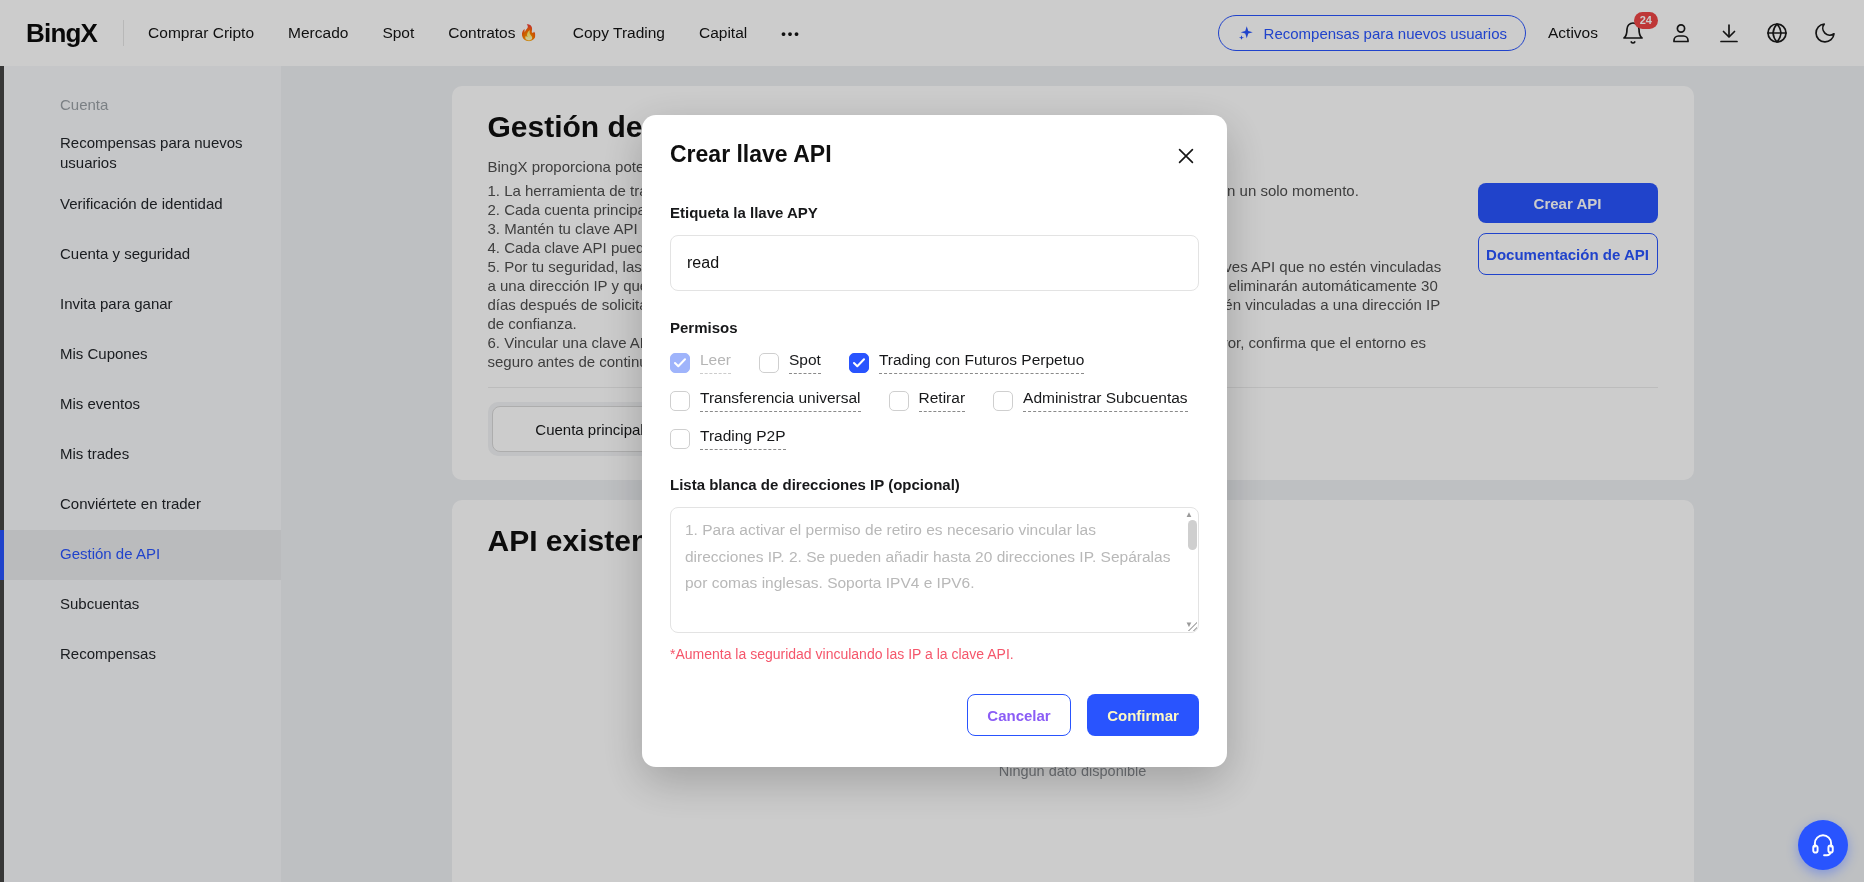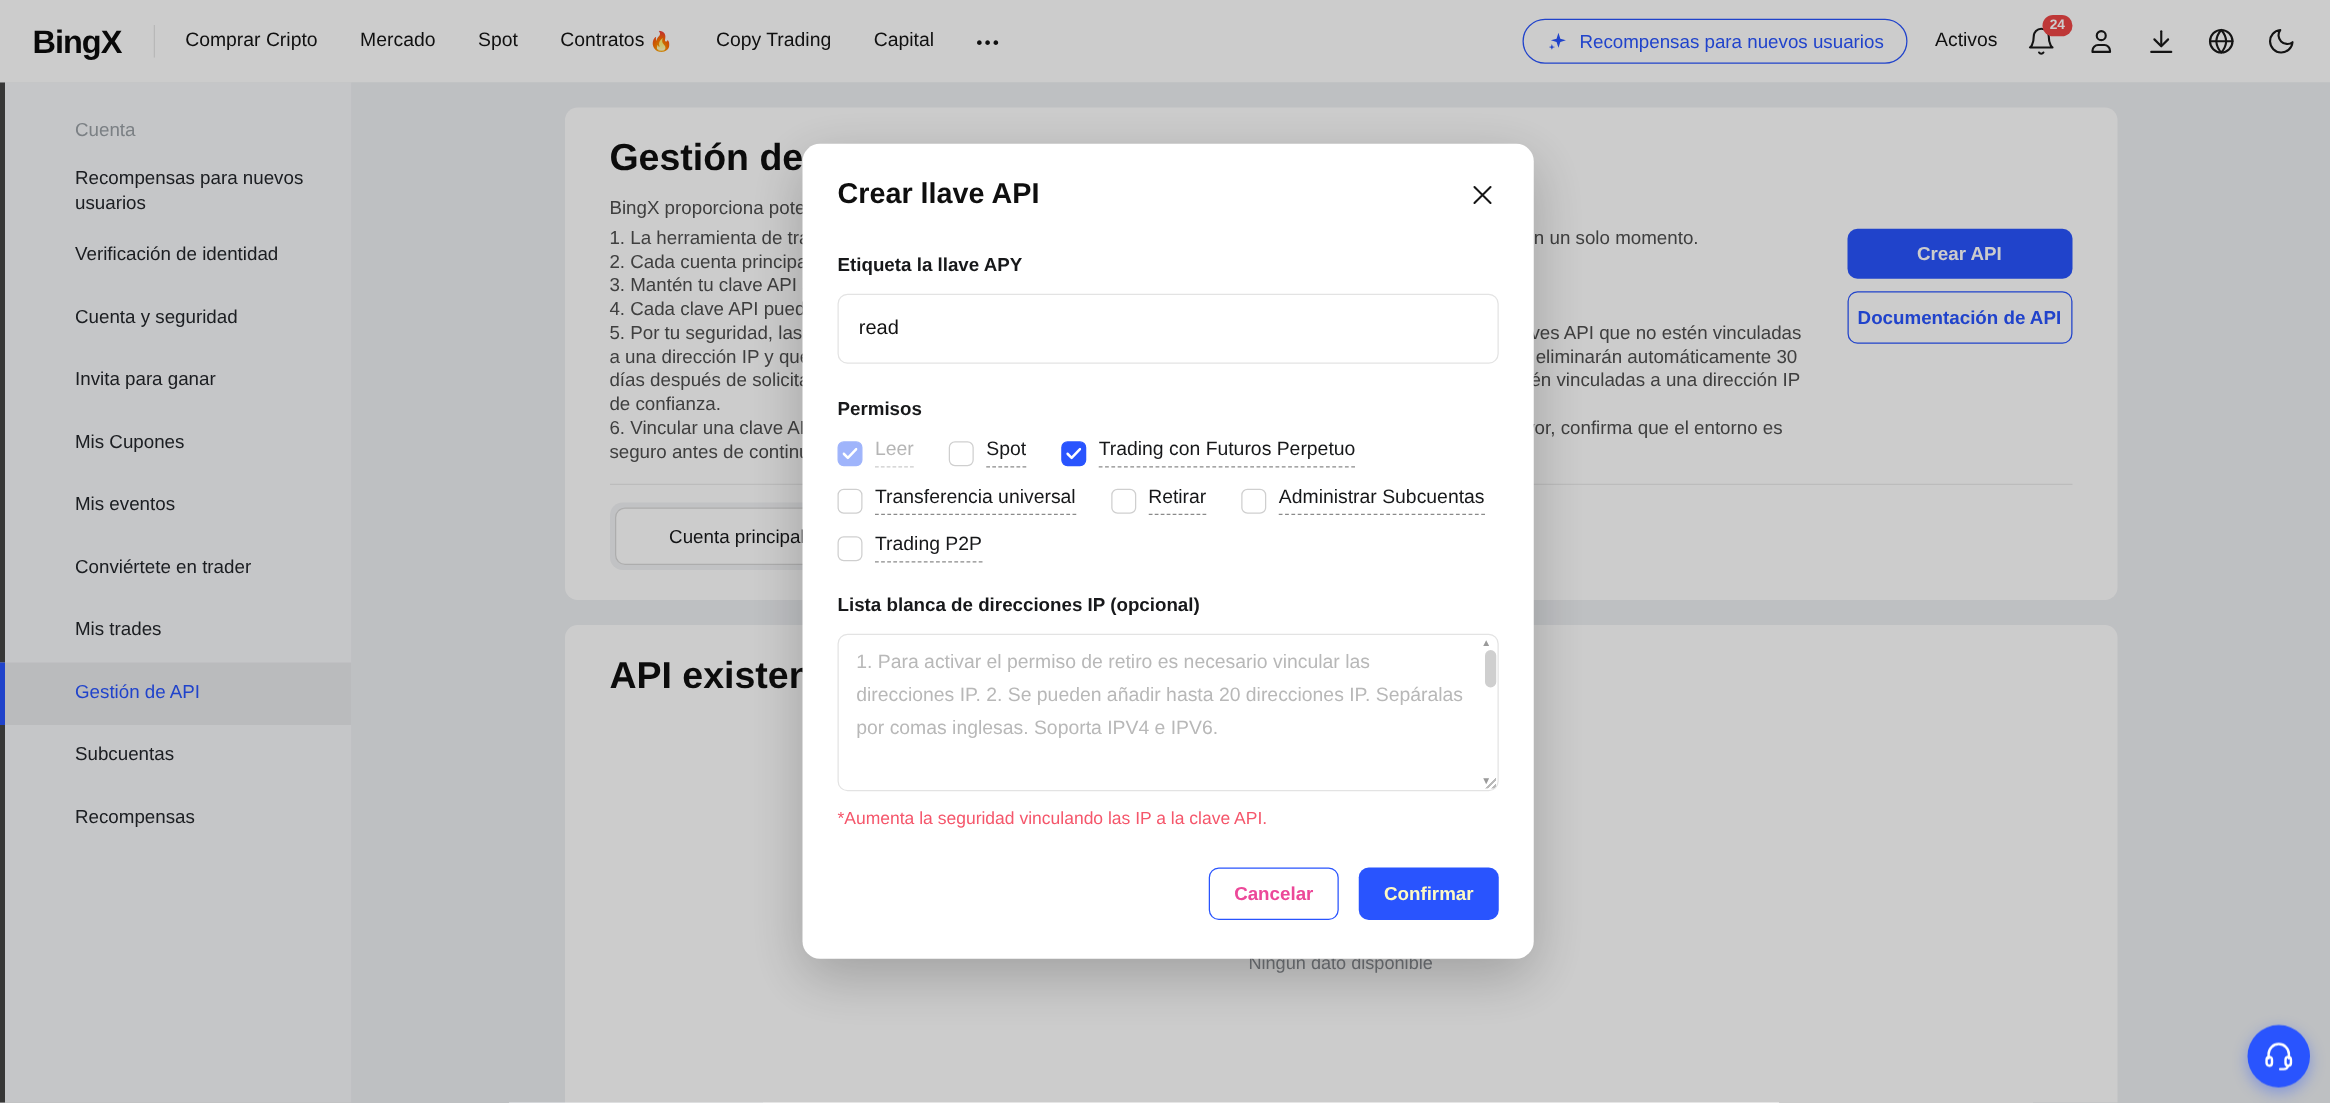--- a/index.html
+++ b/index.html
@@ -65,21 +65,21 @@
   .perm-label.muted { color:#b5b5b5; border-bottom-color:#cccccc; }
   .ta-wrap { position:relative; margin-top:14px; }
   .f-area { width:100%; height:126px; border:1px solid #e3e3e3; border-radius:8px; padding:9px 26px 9px 14px; font-size:15.5px; line-height:1.72; color:#111; font-family:inherit; resize:none; outline:none; display:block; }
   .f-area::placeholder { color:#b8b8b8; }
   .fake-scroll { position:absolute; top:3px; right:3px; bottom:3px; width:14px; display:flex; flex-direction:column; align-items:center; justify-content:space-between; padding:1px 0; }
   .sc-arrow { font-size:8px; color:#9a9a9a; line-height:1; }
   .sc-thumb { position:absolute; top:13px; right:2px; width:9px; height:30px; background:#cfcfcf; border-radius:5px; }
   .grip { position:absolute; right:2px; bottom:2px; width:11px; height:11px; background:repeating-linear-gradient(135deg, transparent 0 2px, #b9b9b9 2px 3.5px); clip-path:polygon(100% 0, 0 100%, 100% 100%); }
   .warn { margin-top:13px; font-size:14px; color:#f5566b; }
   .modal-foot { margin-top:32px; display:flex; justify-content:flex-end; gap:16px; }
-  .btn-cancel { min-width:104px; height:42px; background:#fff; border:1px solid #2954fe; color:#ec4899; border-radius:8px; font-size:15px; font-weight:700; font-family:inherit; cursor:pointer; }
+  .btn-cancel { min-width:104px; height:42px; background:#fff; border:1px solid #2954fe; color:#8b5cf6; border-radius:8px; font-size:15px; font-weight:700; font-family:inherit; cursor:pointer; }
   .btn-confirm { min-width:112px; height:42px; background:#2954fe; border:none; color:#fef9c3; border-radius:8px; font-size:15px; font-weight:700; font-family:inherit; cursor:pointer; }
 
   
   .help-fab { position:fixed; right:16px; bottom:12px; width:50px; height:50px; border-radius:50%; background:#2954fe; z-index:60; display:flex; align-items:center; justify-content:center; border:none; cursor:pointer; box-shadow:0 4px 12px rgba(41,84,254,.4); }
   .help-fab svg { width:26px; height:26px; stroke:#fff; stroke-width:1.8; fill:none; stroke-linecap:round; stroke-linejoin:round; }
 </style>
 </head>
 <body>
 
 <div class="topbar">
@@ -152,22 +152,22 @@
 </div>
 
 <aside class="sidebar">
   <div class="side-section">Cuenta</div>
   <div class="side-item">Recompensas para nuevos usuarios</div>
   <div class="side-item">Verificación de identidad</div>
   <div class="side-item">Cuenta y seguridad</div>
   <div class="side-item">Invita para ganar</div>
   <div class="side-item">Mis Cupones</div>
   <div class="side-item">Mis eventos</div>
+  <div class="side-item">Mis trades</div>
   <div class="side-item">Conviértete en trader</div>
-  <div class="side-item">Mis trades</div>
   <div class="side-item active">Gestión de API</div>
   <div class="side-item">Subcuentas</div>
   <div class="side-item">Recompensas</div>
 </aside>
 
 <main class="main">
   <div class="content-col">
     <section class="card">
       <h1 class="page-title">Gestión de API</h1>
       <p class="intro">BingX proporciona potentes API para consultar datos de mercado, gestionar órdenes y automatizar tu trading.</p>

